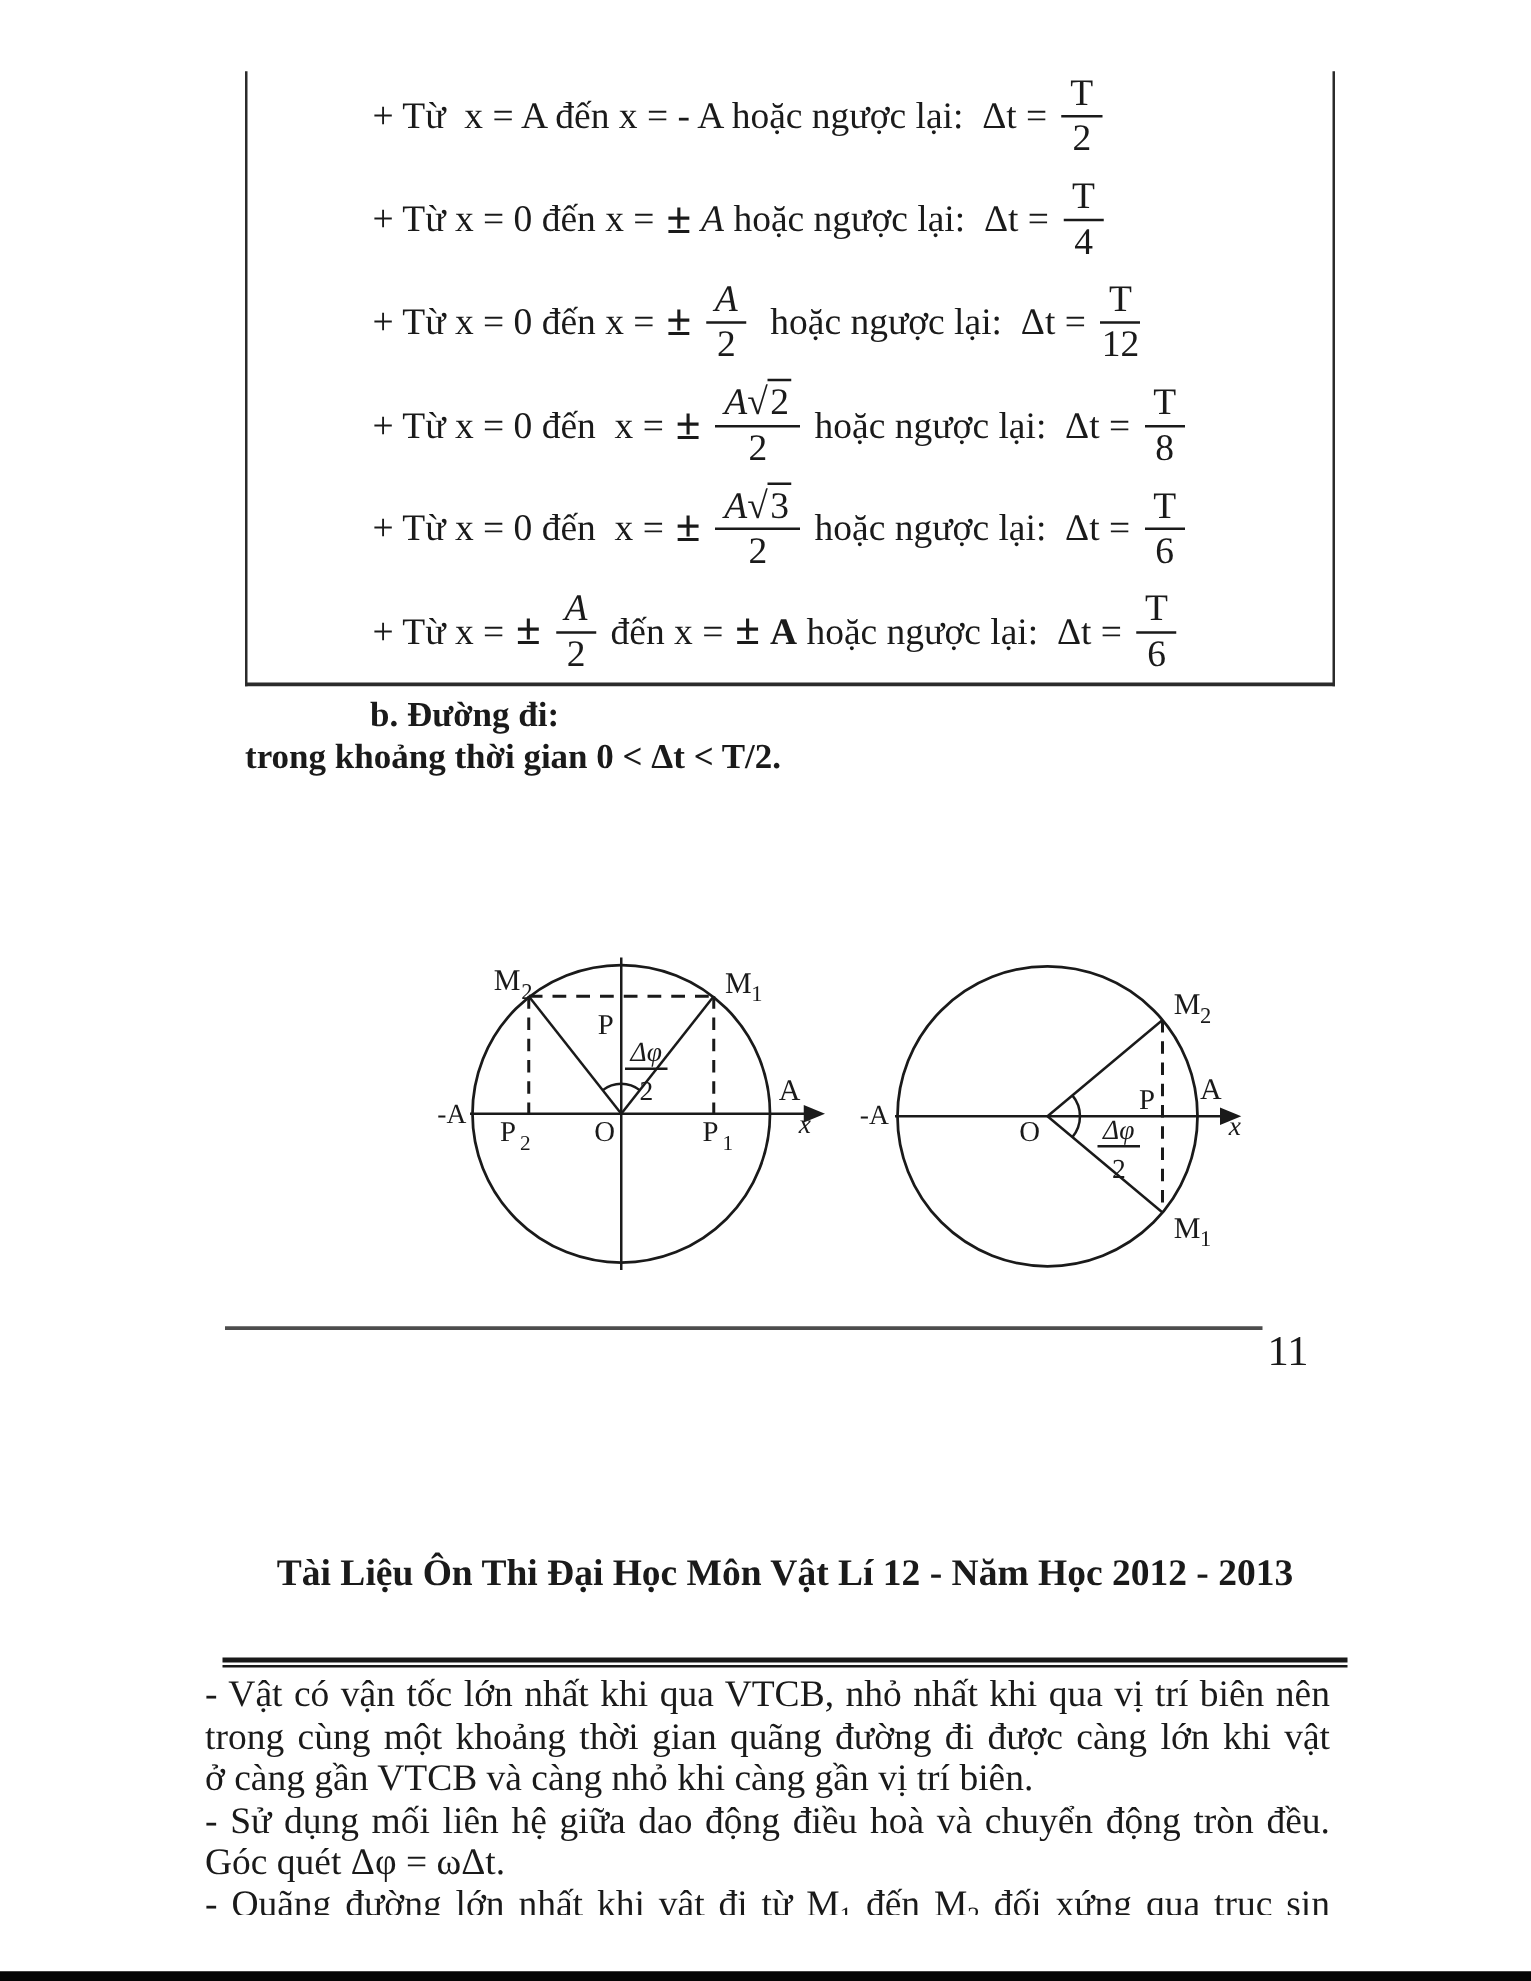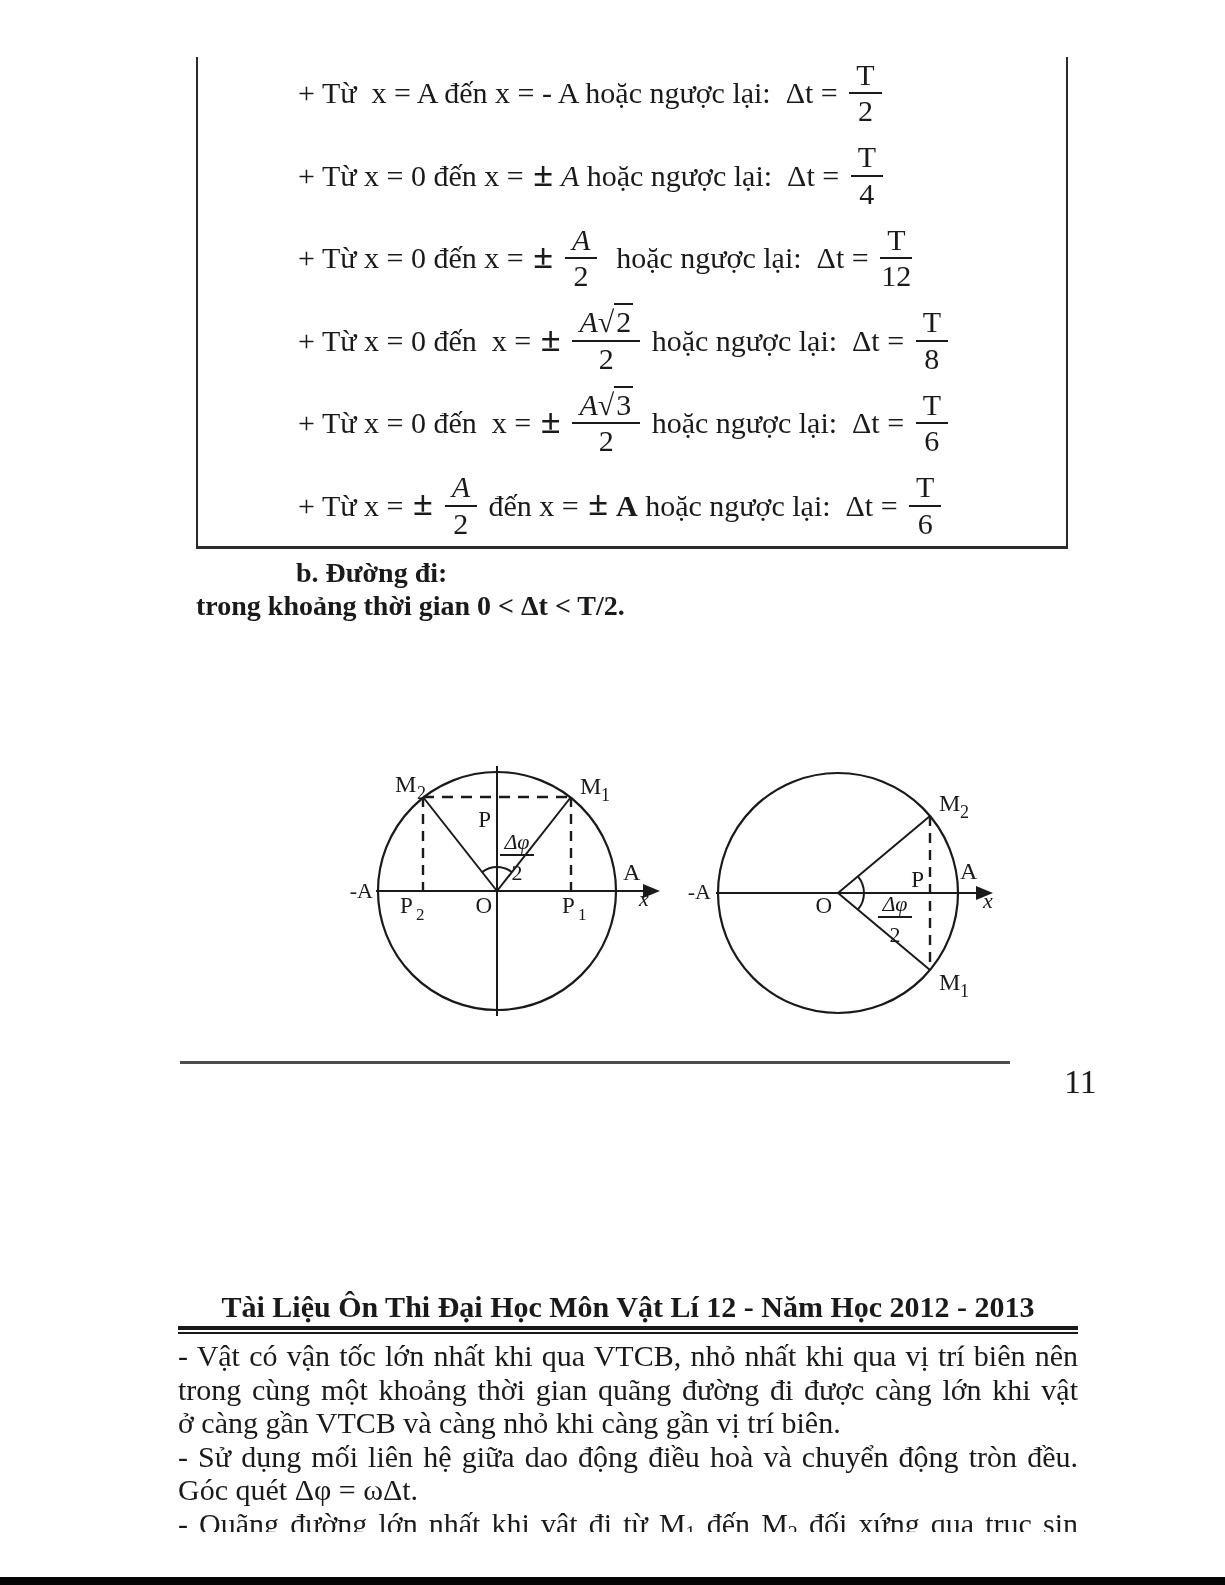--- a/index.html
+++ b/index.html
@@ -25,25 +25,25 @@
   .section-b{position:absolute;left:196px;top:556px;width:882px;}
   .tline{font-size:28px;line-height:33px;height:33px;overflow:visible;white-space:nowrap;}
   .tline.ind{text-indent:100px;}
   .tline.b{font-weight:bold;}
   .tline.j{text-align:justify;text-align-last:justify;white-space:normal;}
   
   .diagrams{position:absolute;left:340px;top:752px;width:660px;height:300px;}
   .diagrams text{fill:#1a1a1a;font-family:"Liberation Serif","DejaVu Serif",serif;}
   
   .sepline{position:absolute;left:180px;top:1061px;width:830px;height:3px;background:#4d4d4d;}
-  .pagenum{position:absolute;left:1064px;top:1063px;font-size:34px;}
+  .pagenum{position:absolute;left:1014px;top:1063px;font-size:34px;}
   
-  .footer-title{position:absolute;left:178px;top:1290px;width:900px;text-align:center;font-weight:bold;font-size:30px;white-space:nowrap;}
+  .footer-title{position:absolute;left:178px;top:1242px;width:900px;text-align:center;font-weight:bold;font-size:30px;white-space:nowrap;}
   .footer-rule{position:absolute;left:178px;top:1326px;width:900px;height:2px;border-top:4px solid #191919;border-bottom:2px solid #191919;}
-  .footer-lines{position:absolute;left:178px;top:1339px;width:900px;height:193px;overflow:hidden;}
+  .footer-lines{position:absolute;left:164px;top:1339px;width:900px;height:193px;overflow:hidden;}
   .fl{font-size:30px;line-height:33.5px;height:33.5px;white-space:nowrap;}
   .fl.j{text-align:justify;text-align-last:justify;white-space:normal;}
   .subt{font-size:20px;vertical-align:-6px;}
   .bottombar{position:absolute;left:0;top:1577px;width:1225px;height:8px;background:#050505;}
 </style>
 </head>
 <body>
 
 <div class="formula-box">
   <div style="display:contents"><div class="frow"><span class="ftext">+ Từ  x = A đến x = - A hoặc ngược lại:  Δt = </span><span class="frac"><span class="num"><span>T</span></span><span class="den">2</span></span></div><div class="frow"><span class="ftext">+ Từ x = 0 đến x = </span><span class="pm">±</span><span class="itv">A</span><span class="ftext"> hoặc ngược lại:  Δt = </span><span class="frac"><span class="num"><span>T</span></span><span class="den">4</span></span></div><div class="frow"><span class="ftext">+ Từ x = 0 đến x = </span><span class="pm">±</span><span class="frac"><span class="num"><span class="itv">A</span></span><span class="den">2</span></span><span class="ftext">  hoặc ngược lại:  Δt = </span><span class="frac"><span class="num"><span>T</span></span><span class="den">12</span></span></div><div class="frow"><span class="ftext">+ Từ x = 0 đến  x = </span><span class="pm">±</span><span class="frac"><span class="num"><span class="itv">A</span><span class="sq">√</span><span class="sqv">2</span></span><span class="den">2</span></span><span class="ftext"> hoặc ngược lại:  Δt = </span><span class="frac"><span class="num"><span>T</span></span><span class="den">8</span></span></div><div class="frow"><span class="ftext">+ Từ x = 0 đến  x = </span><span class="pm">±</span><span class="frac"><span class="num"><span class="itv">A</span><span class="sq">√</span><span class="sqv">3</span></span><span class="den">2</span></span><span class="ftext"> hoặc ngược lại:  Δt = </span><span class="frac"><span class="num"><span>T</span></span><span class="den">6</span></span></div><div class="frow"><span class="ftext">+ Từ x = </span><span class="pm">±</span><span class="frac"><span class="num"><span class="itv">A</span></span><span class="den">2</span></span><span class="ftext"> đến x = </span><span class="pm">±</span><span class="bld">A</span><span class="ftext"> hoặc ngược lại:  Δt = </span><span class="frac"><span class="num"><span>T</span></span><span class="den">6</span></span></div></div>

